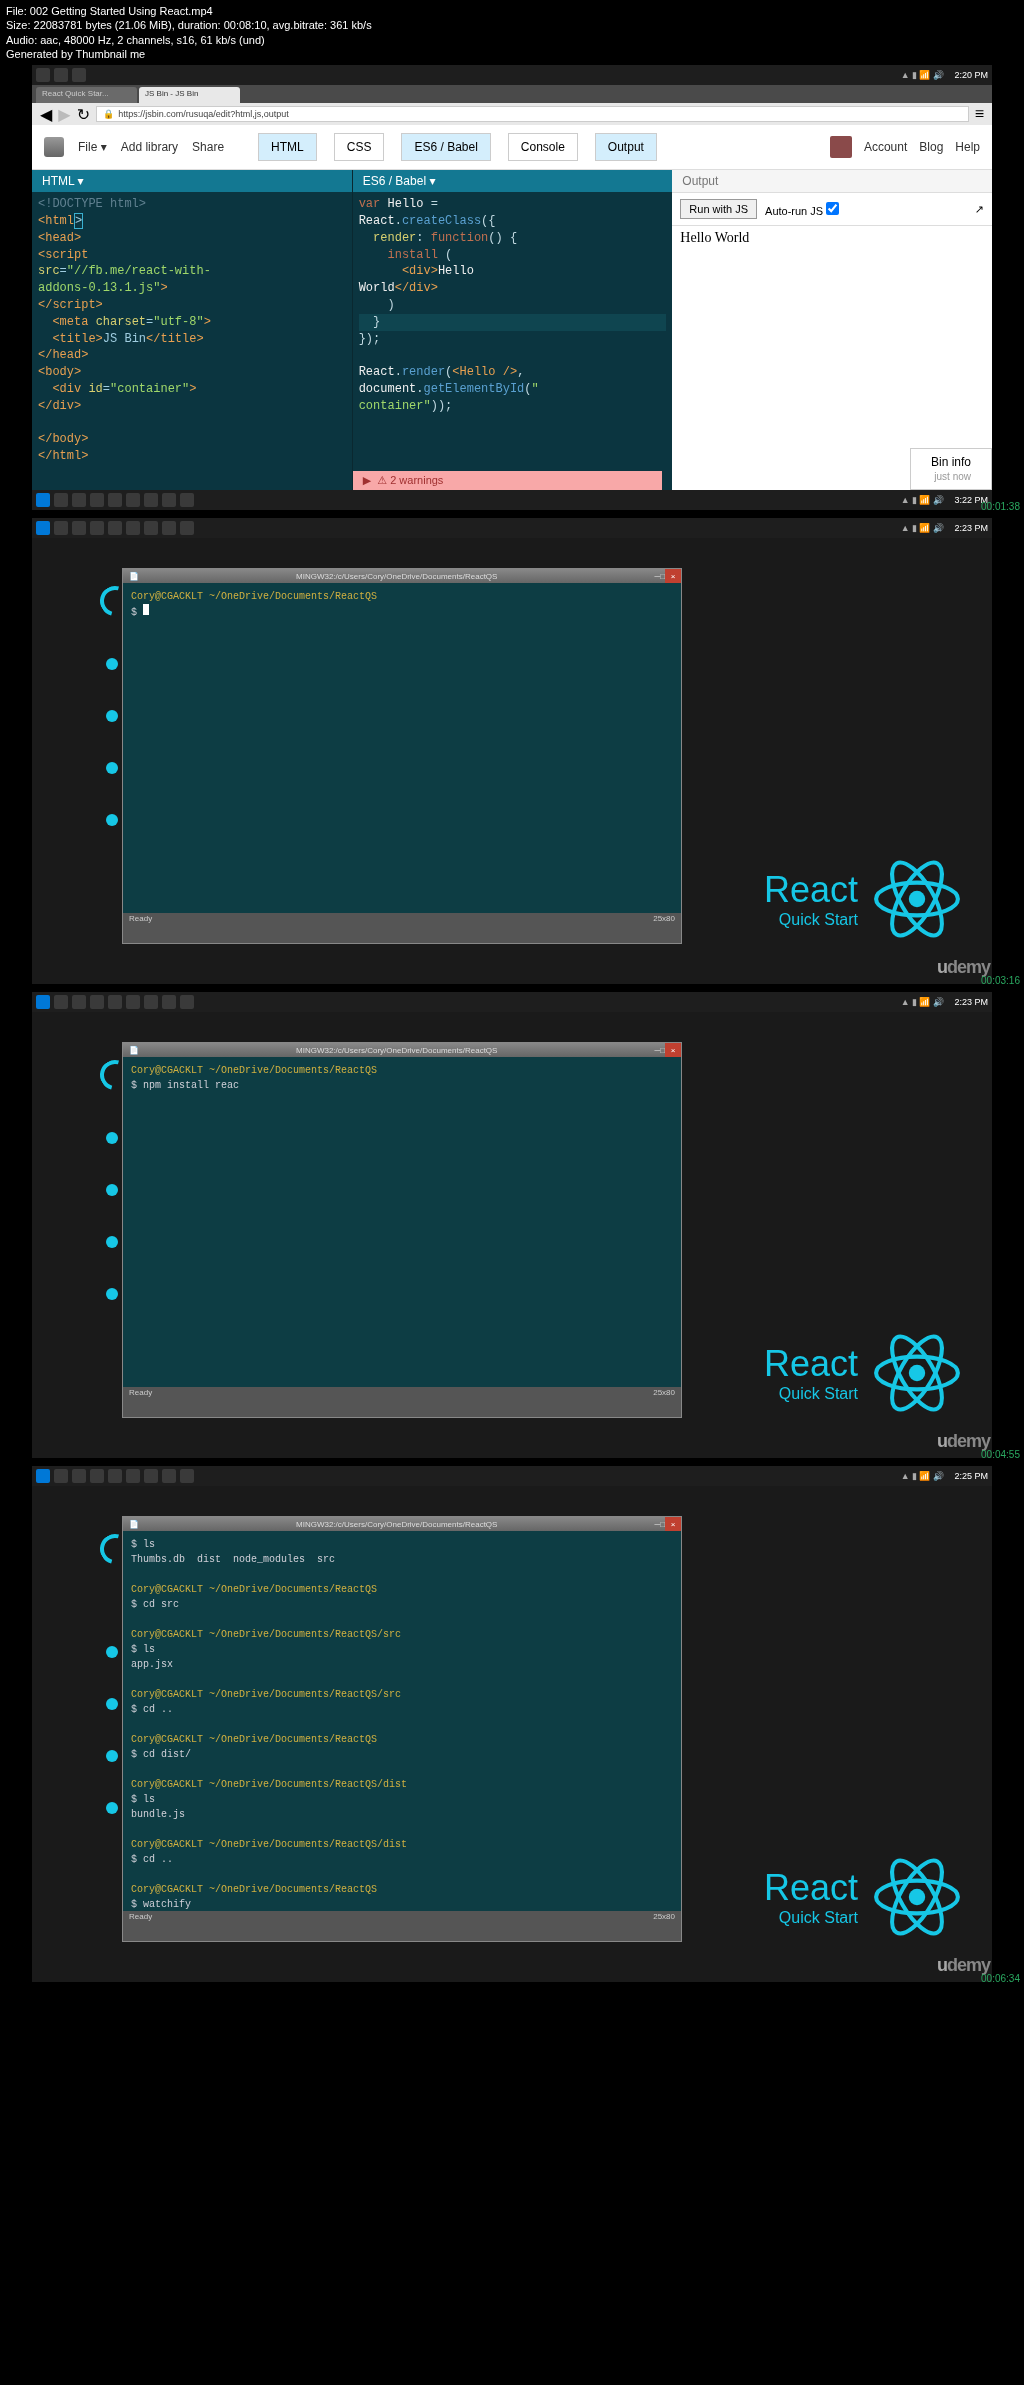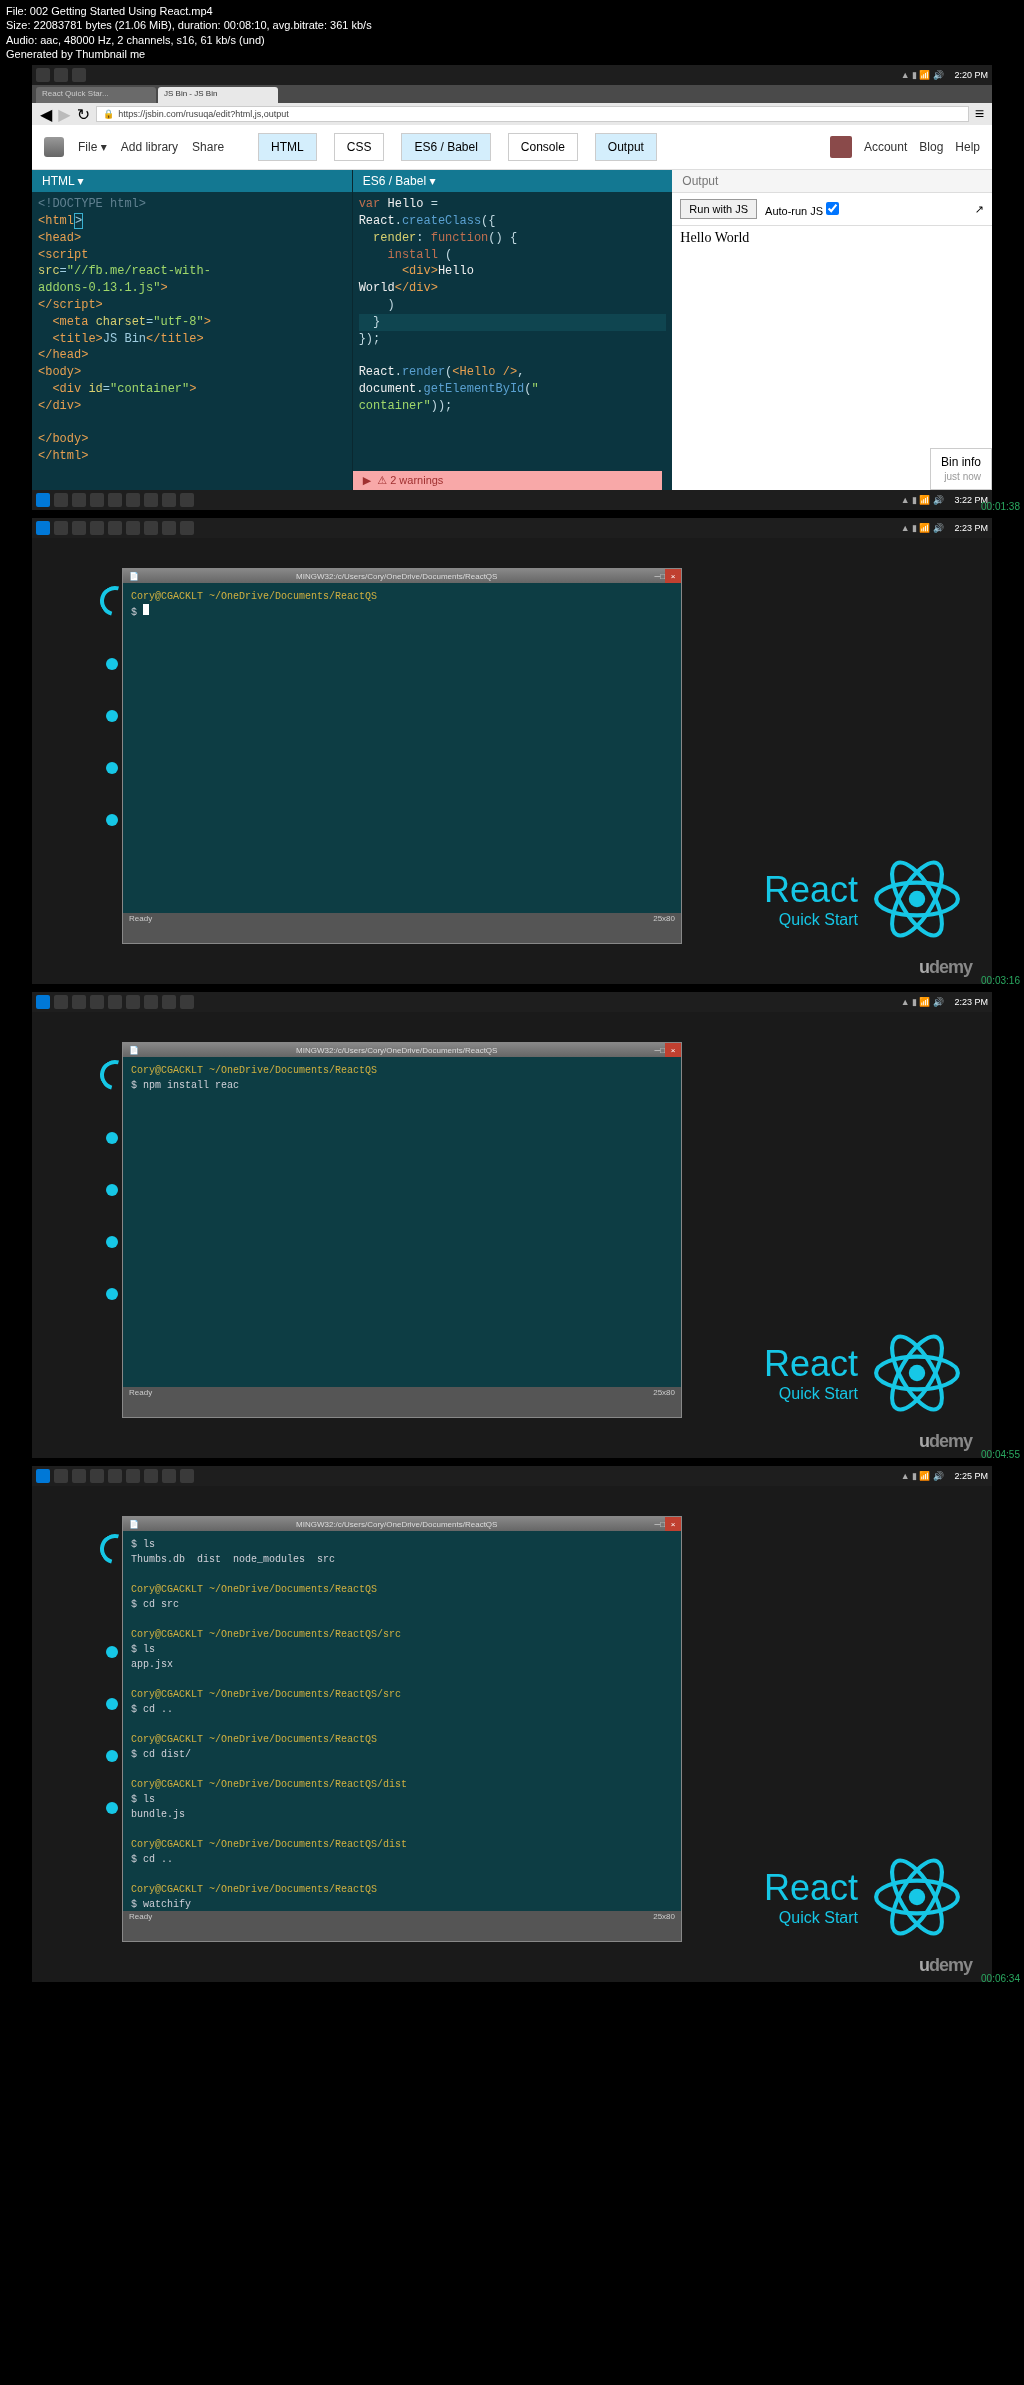--- a/index.html
+++ b/index.html
@@ -8,21 +8,21 @@
 .frame { position: relative; margin-bottom: 8px; }
 .desktop { background: #1a1a1a; width: 960px; margin: 0 auto; }
 .taskbar { background: #1e1e1e; height: 20px; display: flex; align-items: center; padding: 0 4px; gap: 4px; }
 .taskbar-icon { width: 14px; height: 14px; background: #3a3a3a; border-radius: 2px; }
 .taskbar-right { margin-left: auto; display: flex; gap: 4px; align-items: center; color: #aaa; font-size: 9px; }
 .taskbar-time { color: #fff; font-size: 9px; margin-left: 6px; }
 
 
 .browser { background: #2b2b2b; }
 .browser-tabs { background: #4a4a4a; height: 18px; display: flex; padding: 2px 4px 0; gap: 2px; }
-.browser-tab { background: #6a6a6a; height: 16px; width: 120px; border-radius: 3px 3px 0 0; font-size: 8px; color: #ccc; padding: 2px 6px; }
+.browser-tab { background: #6a6a6a; height: 16px; width: 101px; border-radius: 3px 3px 0 0; font-size: 8px; color: #ccc; padding: 2px 6px; }
 .browser-tab.active { background: #e8e8e8; color: #333; }
 .browser-addr { background: #e8e8e8; height: 22px; display: flex; align-items: center; padding: 0 8px; gap: 6px; }
 .addr-input { flex: 1; background: #fff; border: 1px solid #ccc; height: 16px; font-size: 9px; padding: 0 6px; color: #444; display: flex; align-items: center; }
 
 .jsbin { background: #fff; }
 .jsbin-toolbar { display: flex; align-items: center; padding: 8px 12px; gap: 14px; border-bottom: 1px solid #ddd; font-size: 12px; }
 .jsbin-logo { width: 20px; height: 20px; background: linear-gradient(#999,#666); border-radius: 3px; }
 .jsbin-toolbar a { color: #333; cursor: pointer; }
 .tab-group { display: flex; gap: 17px; margin-left: 20px; }
 .tab-btn { padding: 6px 12px; border: 1px solid #ccc; background: #fff; font-size: 12px; cursor: pointer; }
@@ -32,21 +32,21 @@
 
 .jsbin-panels { display: flex; height: 320px; }
 .panel { flex: 1; display: flex; flex-direction: column; position: relative; }
 .panel-header { background: #137892; color: #fff; font-size: 12px; padding: 4px 10px; }
 .code-area { flex: 1; background: #0b3540; color: #a0cde0; font-family: 'Courier New', monospace; font-size: 12px; padding: 4px 6px; line-height: 1.4; overflow: hidden; white-space: pre; }
 .output-panel { background: #fff; }
 .output-header { color: #777; font-size: 12px; padding: 4px 10px; background: #f5f5f5; border-bottom: 1px solid #ddd; }
 .output-controls { display: flex; align-items: center; gap: 8px; padding: 6px 8px; border-bottom: 1px solid #ddd; font-size: 11px; }
 .run-btn { border: 1px solid #999; padding: 3px 8px; background: #f0f0f0; cursor: pointer; font-size: 11px; }
 .output-body { padding: 4px 8px; font-family: 'Times New Roman', serif; font-size: 14px; }
-.bin-info { position: absolute; bottom: 0; right: 0; background: #fff; border: 1px solid #ccc; padding: 6px 10px; font-size: 12px; text-align: right; margin-top: 23px; }
+.bin-info { position: absolute; bottom: 0; right: 0; background: #fff; border: 1px solid #ccc; padding: 6px 20px; font-size: 12px; text-align: right; margin-top: 23px; }
 .bin-info small { color: #999; font-size: 10px; }
 .warnings { position: absolute; bottom: 0; left: 0; right: 10px; background: #f8a8a8; color: #a03030; font-size: 11px; padding: 3px 10px; }
 .html-cursor { border: 1px solid #3ab0d0; }
 
 
 .kw { color: #c07050; }
 .tag { color: #e8a050; }
 .attr { color: #d8d070; }
 .str { color: #a0d86a; }
 .fn { color: #5aa0d0; }
@@ -68,21 +68,21 @@
 .cursor-block { background: #fff; width: 6px; height: 11px; display: inline-block; }
 
 .bullets { position: absolute; left: 74px; top: 140px; display: flex; flex-direction: column; gap: 40px; }
 .bullet { width: 12px; height: 12px; background: #16c7e6; border-radius: 50%; }
 .react-brand { position: absolute; right: 30px; bottom: 40px; display: flex; align-items: center; gap: 14px; }
 .react-text { color: #16c7e6; text-align: right; }
 .react-text .big { font-size: 36px; font-weight: 300; }
 .react-text .small { font-size: 16px; }
 .react-logo { width: 90px; height: 90px; }
 .react-logo svg { width: 100%; height: 100%; }
-.udemy { position: absolute; right: 20px; bottom: 6px; color: #888; font-size: 18px; font-weight: bold; letter-spacing: -1px; margin-top: 48px; }
+.udemy { position: absolute; right: 2px; bottom: 6px; color: #888; font-size: 18px; font-weight: bold; letter-spacing: -1px; margin-top: 48px; }
 .udemy .u { color: #a8a8a8; }
 .timestamp { position: absolute; right: 4px; bottom: -2px; color: #2aa860; font-size: 10px; font-family: Arial; }
 .arc { position: absolute; left: 68px; top: 68px; width: 30px; height: 30px; border: 4px solid #16c7e6; border-right-color: transparent; border-bottom-color: transparent; border-radius: 50%; transform: rotate(-30deg); }
 </style>
 </head>
 <body>
 
 <div class="video-info">
   <div>File: 002 Getting Started Using React.mp4</div>
   <div>Size: 22083781 bytes (21.06 MiB), duration: 00:08:10, avg.bitrate: 361 kb/s</div>

